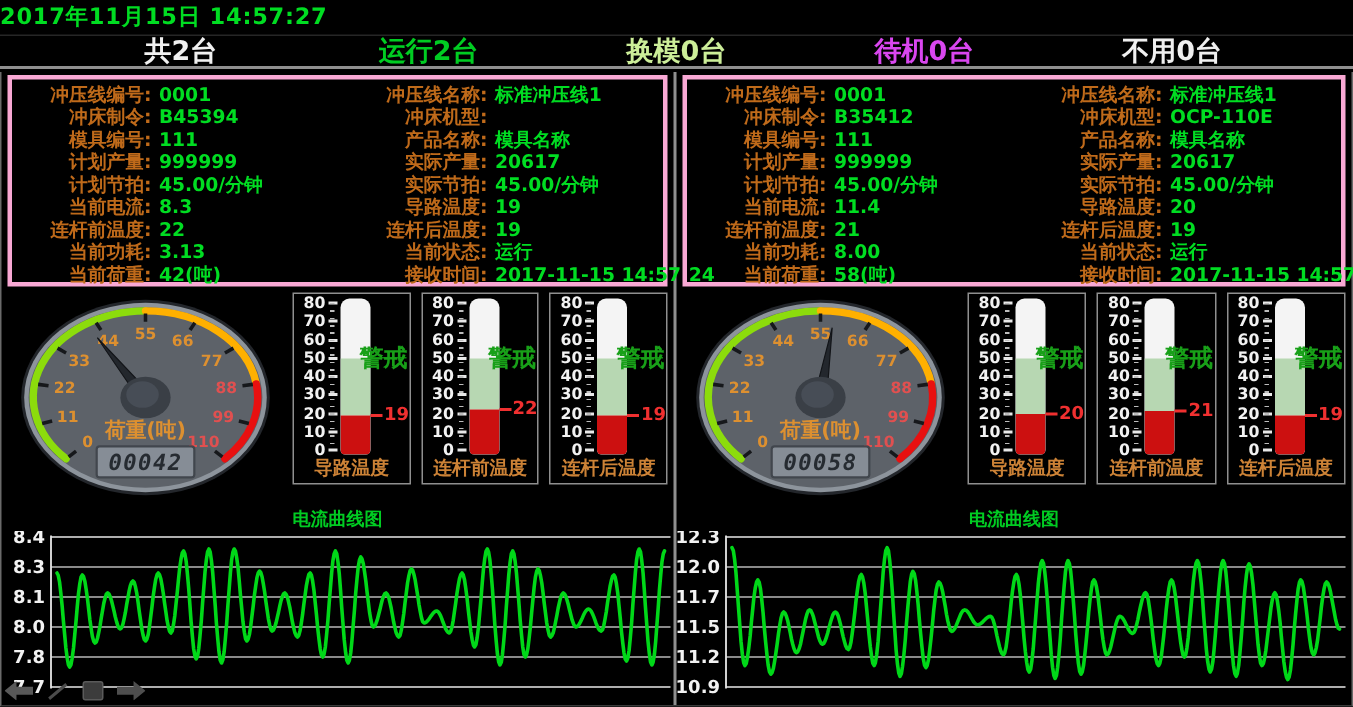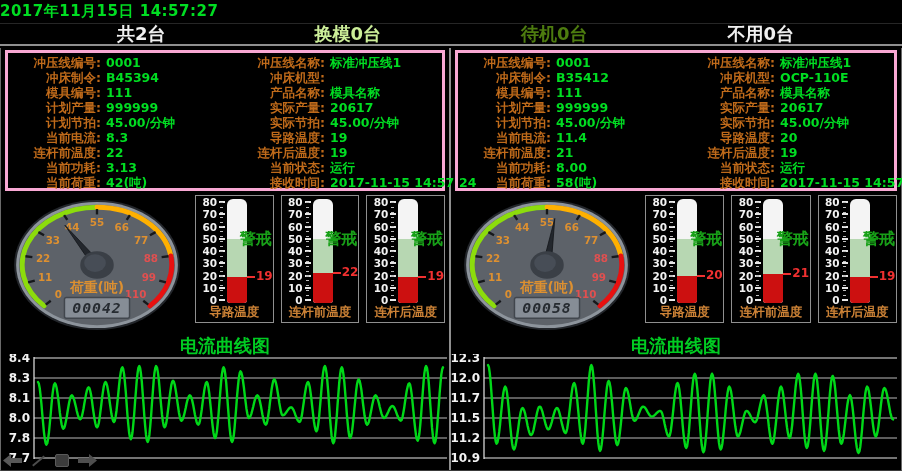--- a/index.html
+++ b/index.html
@@ -35,42 +35,43 @@
     border-radius:6px 6px 3px 3px; overflow:hidden; background:#f4f4f4; }
   .tube-seg { position:absolute; left:0; width:100%; }
   .warn-line { position:absolute; left:51px; right:2px; height:1px; background:#0c8a0c; }
   .warn-lab { position:absolute; right:1px; font-size:16px; font-weight:bold; color:#18a018; line-height:13px; }
   .val-dash { position:absolute; left:51px; width:8px; height:2px; background:#f03030; }
   .val-num { position:absolute; left:60px; font-size:12px; font-weight:bold; color:#f03030; line-height:14px; }
   .thermo-label { position:absolute; bottom:1px; left:0; width:100%; text-align:center;
     color:#cc8236; font-size:12.5px; font-weight:bold; }
   .chart-sec { height:131px; }
   .chart-title { height:16px; line-height:16px; text-align:center; color:#00cc22;
-    font-size:18px; font-weight:bold; }
+    font-size:12px; font-weight:bold; }
   .chart-slot svg { display:block; }
   .nav-icons { position:absolute; left:3px; bottom:4px; display:flex; gap:9px;
     align-items:center; z-index:6; }
   .nav-back { width:19px; height:13px; background:#585858;
     clip-path:polygon(0 50%,42% 0,42% 30%,100% 30%,100% 70%,42% 70%,42% 100%); }
   .nav-pencil { width:15px; height:2px; background:#4c4c4c; transform:rotate(-40deg); }
   .nav-square { width:14px; height:13px; background:#3c3c3c; border:1px solid #5a5a5a; border-radius:2px; }
   .nav-fwd { width:19px; height:13px; background:#4e4e4e;
     clip-path:polygon(100% 50%,58% 0,58% 30%,0 30%,0 70%,58% 70%,58% 100%); }
 </style>
 </head>
 <body>
 
 <div class="top-bar">
   <span class="clock">2017年11月15日 14:57:27</span>
 </div>
 
 <div class="status-bar" id="status-bar">
     <span class="status-item" style="color: rgb(240, 240, 240);">共2台</span>
+    <span class="status-item" style="color: rgb(0, 204, 34);">运行2台</span>
     <span class="status-item" style="color: rgb(204, 238, 153);">换模0台</span>
-    <span class="status-item" style="color: #4d7c0f;">待机0台</span>
+    <span class="status-item" style="color: #d946ef;">待机0台</span>
     <span class="status-item" style="color: rgb(240, 240, 240);">不用0台</span>
   </div>
 
 <div class="content">
 
   <section class="machine left">
     <div class="info-panel">
         <div class="info-row">
           <span class="info-label">冲压线编号:</span>
           <span class="info-value">0001</span>

